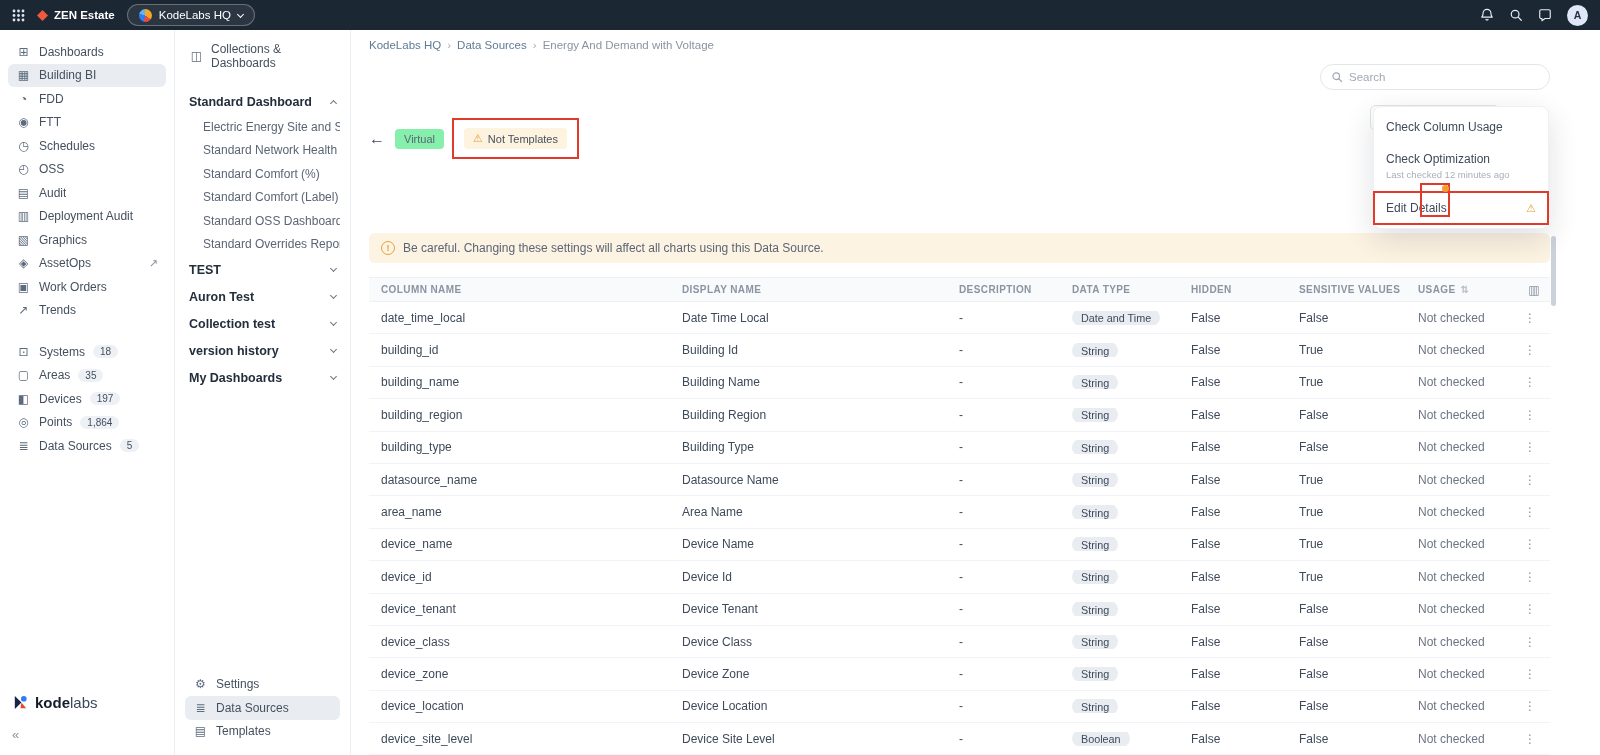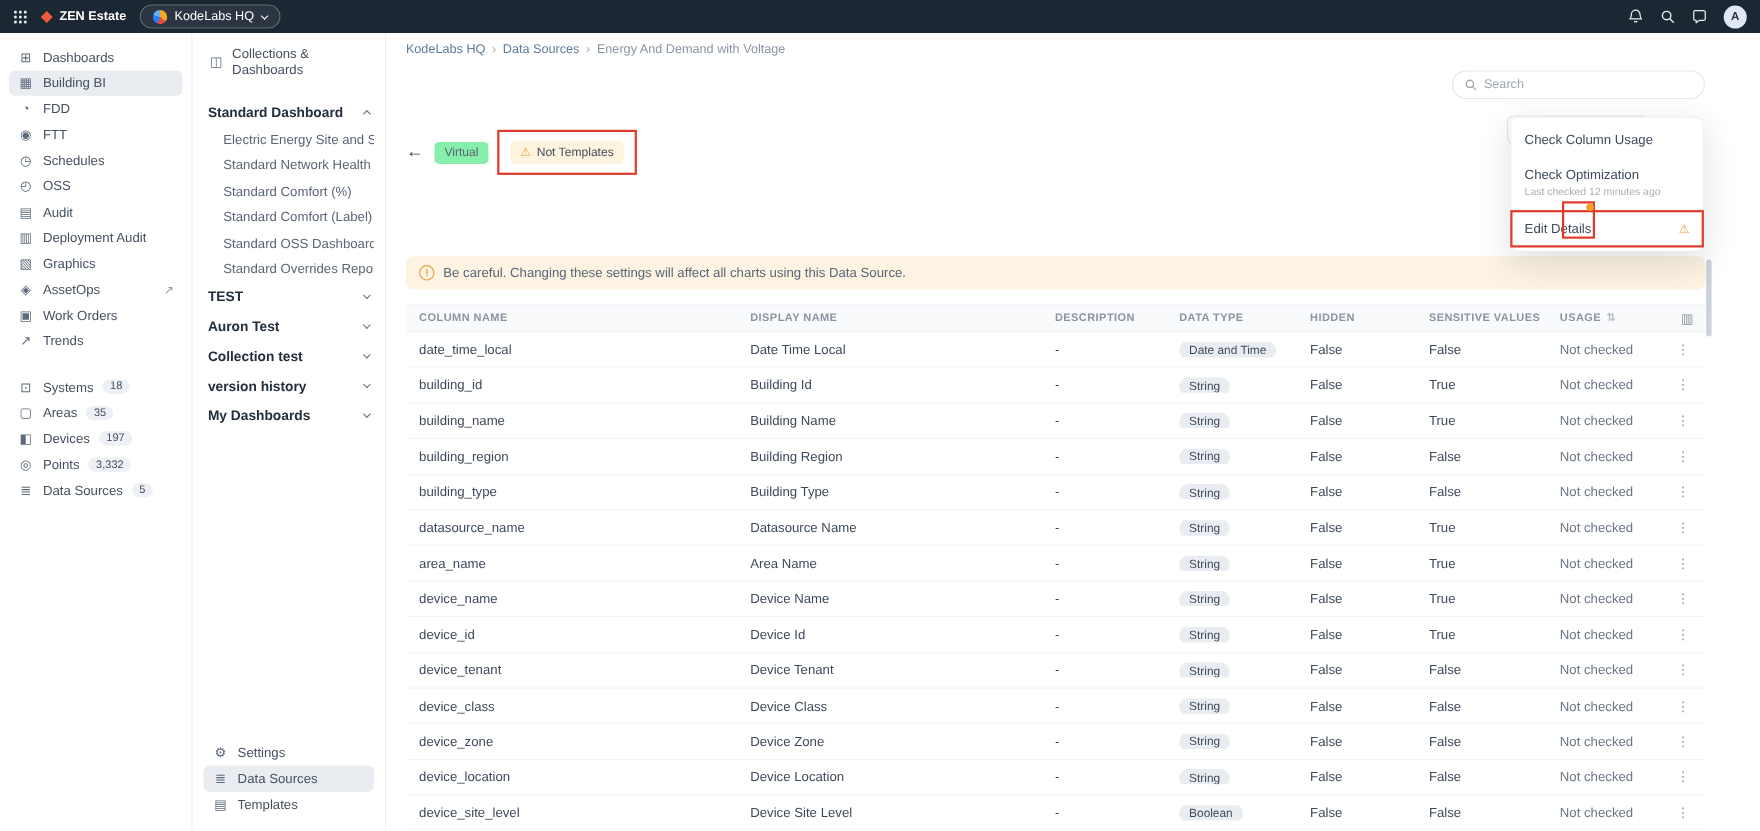--- a/index.html
+++ b/index.html
@@ -245,28 +245,41 @@
             <span class="count-badge">35</span>
           </div>
           <div class="side-item">
             <span class="s-icon">◧</span>
             <span class="s-label">Devices</span>
             <span class="count-badge">197</span>
           </div>
           <div class="side-item">
             <span class="s-icon">◎</span>
             <span class="s-label">Points</span>
-            <span class="count-badge">3,332</span>
+            <span class="count-badge">1,864</span>
           </div>
           <div class="side-item">
             <span class="s-icon">≣</span>
             <span class="s-label">Data Sources</span>
             <span class="count-badge">5</span>
           </div>
         </div>
+      <div class="sidebar-bottom">
+        <div class="kl-logo">
+          <span style="display:flex;">
+              <svg width="17" height="17" viewBox="0 0 18 18">
+                <path d="M3 2l7 7-7 7z" fill="#15254a"></path>
+                <circle cx="12.5" cy="5" r="3" fill="#2f7df6"></circle>
+                <path d="M10 9l5 6h-6z" fill="#e8452c"></path>
+              </svg>
+            </span>
+          <span><span class="kl-bold">kode</span><span class="kl-light">labs</span></span>
+        </div>
+        <button class="collapse">«</button>
+      </div>
     </nav>
 
     <aside class="panel">
       <div class="panel-header">
         <span class="s-icon">◫</span>
         <span>Collections &amp; Dashboards</span>
       </div>
       <div id="tree">
           <div class="tree-group">
             <span class="tg-label">Standard Dashboard</span>

